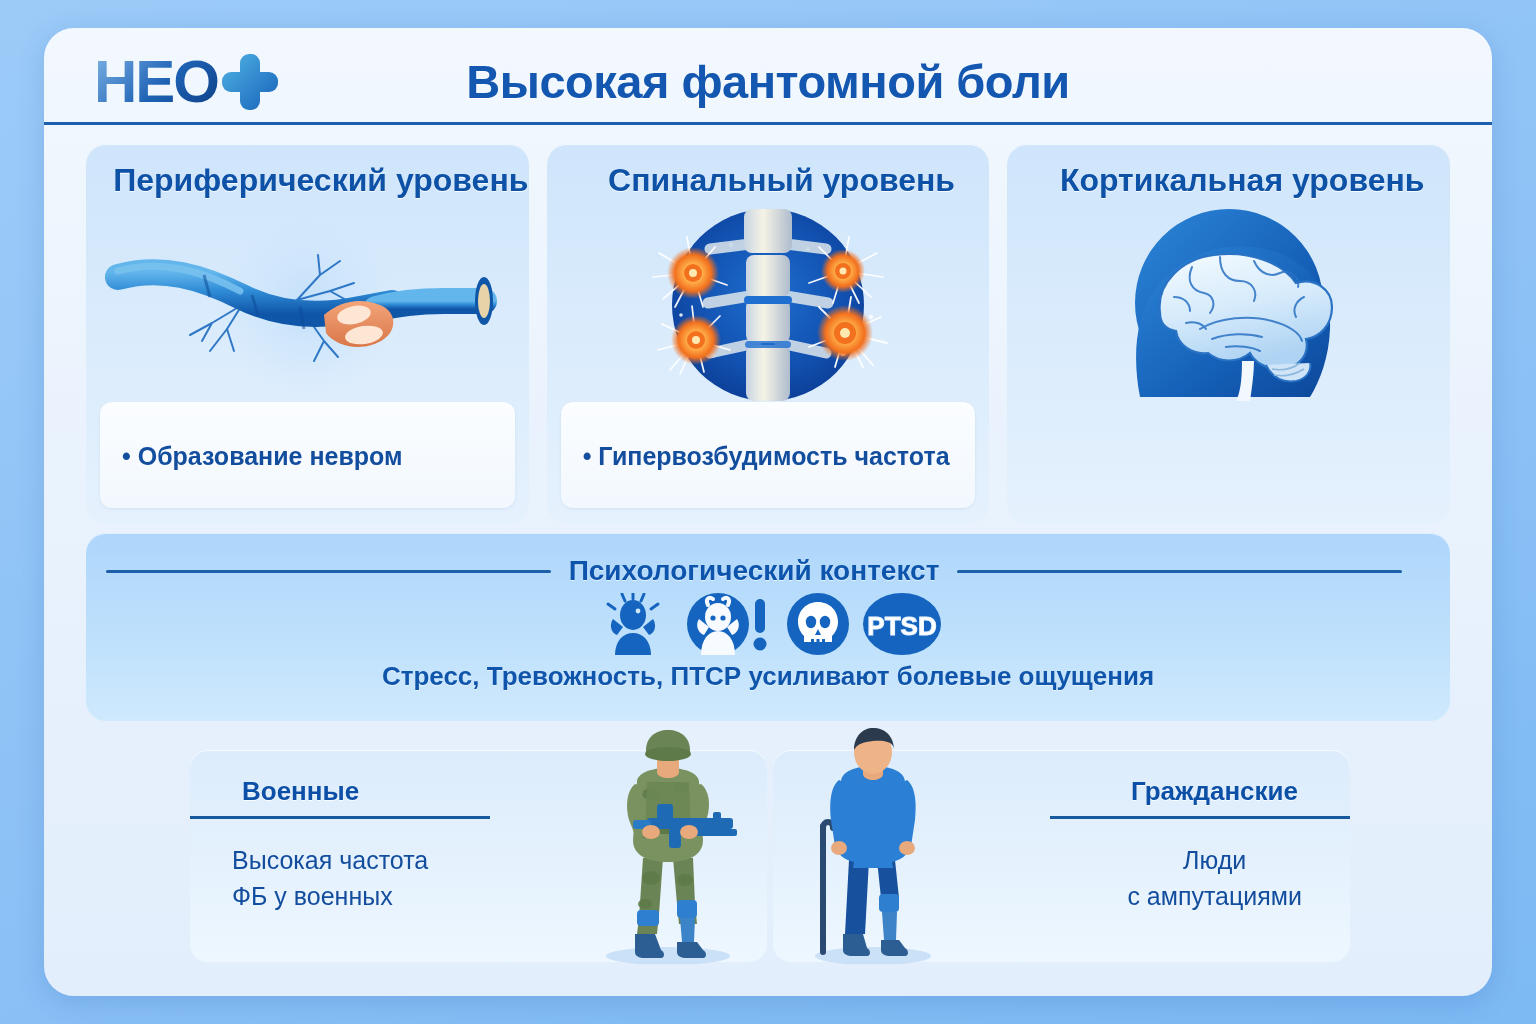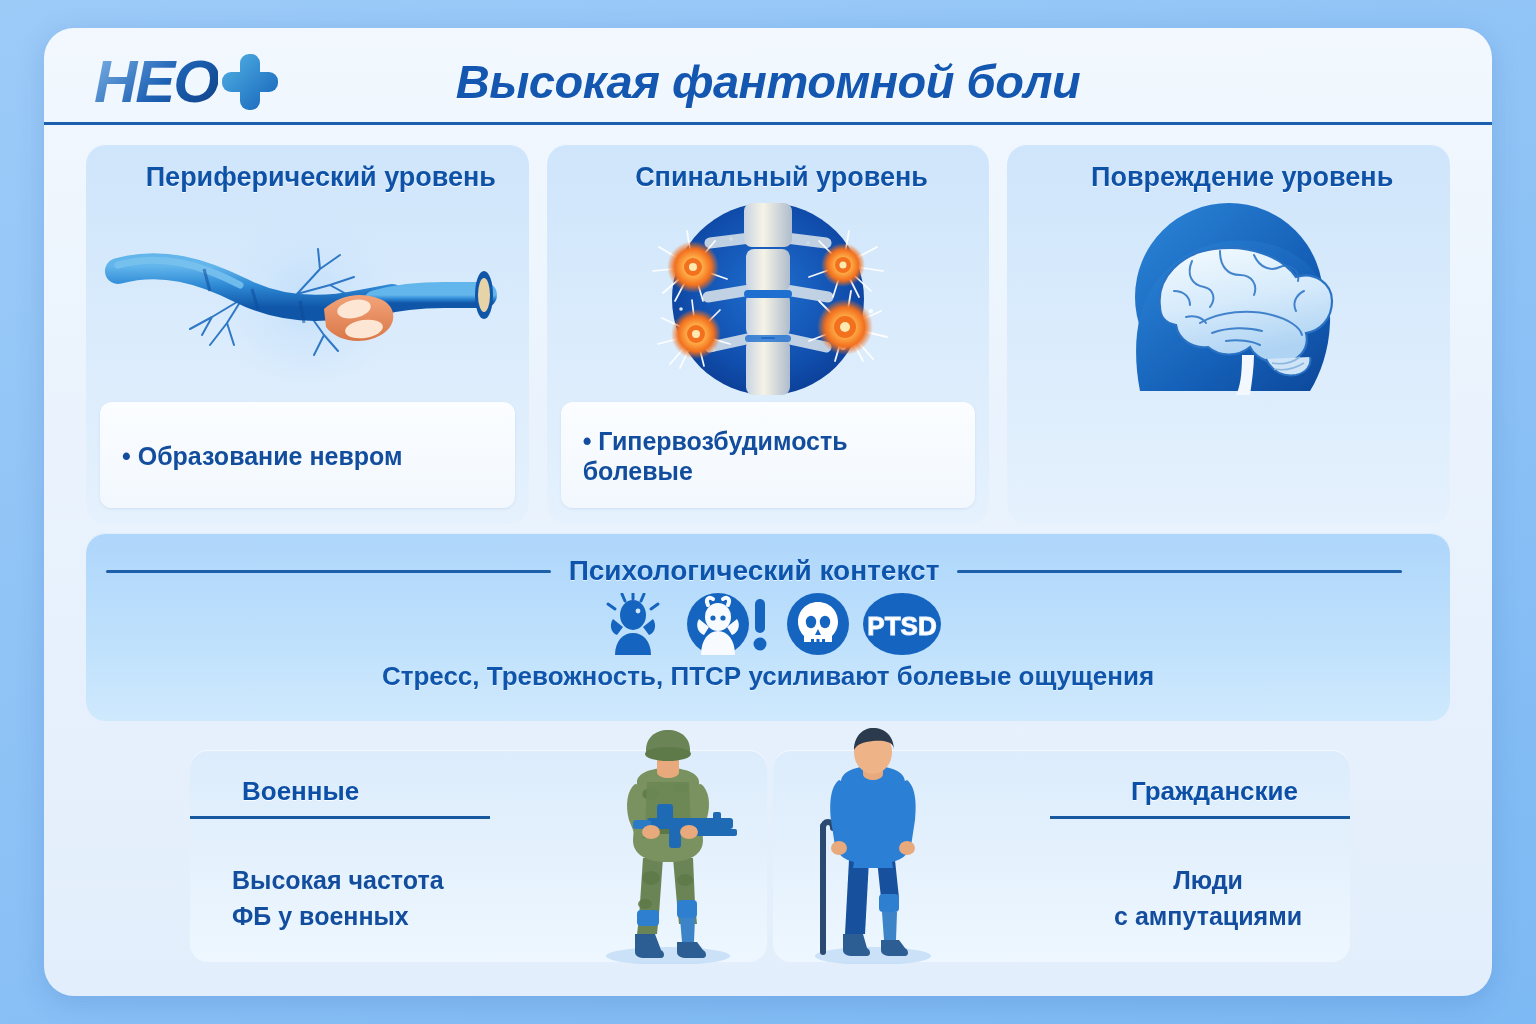--- a/index.html
+++ b/index.html
@@ -10,21 +10,21 @@
   }
   .poster {
     position:absolute; left:44px; top:28px; width:1448px; height:968px;
     border-radius:30px;
     background:linear-gradient(180deg,#f2f8fe 0%,#eaf3fd 40%,#e3eefc 100%);
     box-shadow:0 6px 28px rgba(30,80,160,.18);
     overflow:hidden;
   }
 
   
-  .header { position:relative; height:96px;font-style:italic; }
+  .header { position:relative; height:96px; }
   .logo {
     position:absolute; left:50px; top:24px;
     font-size:60px; font-weight:bold; letter-spacing:-2px;
     line-height:60px;
     display:flex; align-items:center;
   }
   .logo .g1 { background:linear-gradient(135deg,#7fb4e6 0%,#1e62b4 55%,#0d3f86 100%);
     -webkit-background-clip:text; background-clip:text; color:transparent; }
   .logo .plus { position:relative; width:56px; height:56px; margin-left:4px; }
   .logo .plus::before, .logo .plus::after {
@@ -49,21 +49,21 @@
     position:absolute; left:42px; top:116px; width:1364px; height:380px;
     display:flex; gap:18px;
   }
   .level-card {
     flex:1; border-radius:20px;
     background:linear-gradient(180deg,#cfe5fb 0%,#d9ebfc 45%,#e5f1fd 100%);
     position:relative; padding-top:18px;
     box-shadow:inset 0 1px 0 rgba(255,255,255,.7);
   }
   .level-head {
-    text-align:center; font-size:27px; font-weight:bold; color:#0e52a8;
+    text-align:center; font-size:32px; font-weight:bold; color:#0e52a8;
     text-shadow:0 1px 0 rgba(255,255,255,.85);
     margin-left:27px;
   }
   .level-art {
     height:196px; margin-top:6px; position:relative;
   }
   .level-foot {
     position:absolute; left:14px; right:14px; bottom:16px;
     min-height:106px;
     background:linear-gradient(180deg,#fbfdff 0%,#f2f8fe 100%);
@@ -117,22 +117,22 @@
     box-shadow:inset 0 1px 0 rgba(255,255,255,.7);
     overflow:visible;
   }
   .group-inner { position:absolute; inset:0; }
   .g-title {
     position:absolute; top:26px; font-size:26px; font-weight:bold; color:#0c4fa6;
     text-shadow:0 1px 0 rgba(255,255,255,.8);
   }
   .g-rule { position:absolute; top:66px; height:3px; background:#17599f; }
   .g-text {
-    position:absolute; top:92px; font-size:25px; color:#124d9e; font-weight:bold;
-    line-height:1.45; white-space:pre-line;margin-top:20px;
+    position:absolute; top:92px; font-size:25px; color:#124d9e; font-weight:normal;
+    line-height:1.45; white-space:pre-line;
   }
   .group.left .g-title { left:52px; }
   .group.left .g-rule  { left:0px; width:300px; }
   .group.left .g-text  { left:42px; }
   .group.right .g-title { right:52px; text-align:right; }
   .group.right .g-rule  { right:0px; width:300px; }
   .group.right .g-text  { right:48px; text-align:center; }
 
   .figure { position:absolute; bottom:-2px; }
   .group.left  .figure { right:4px; }
@@ -278,26 +278,26 @@
                 <path d="M0 0 L36 -16 M0 0 L42 10 M0 0 L28 32 M0 0 L6 -36 M0 0 L-26 -26 M0 0 L-36 14 M0 0 L-10 34 M0 0 L18 34"></path>
               </g>
               <circle cx="0" cy="0" r="28" fill="url(#sparkG)"></circle>
               <circle cx="0" cy="0" r="11" fill="#f2701e"></circle>
                 <circle cx="0" cy="0" r="5" fill="#ffe9b0"></circle>
             </g>
           </g>
         </svg>
       </div>
       <div class="level-foot">
-        <div class="bullet">• Гипервозбудимость болевые</div>
+        <div class="bullet">• Гипервозбудимость частота</div>
       </div>
     </div>
 
     <div class="level-card">
-      <div class="level-head">Повреждение уровень</div>
+      <div class="level-head">Кортикальная уровень</div>
       <div class="level-art">
         <svg viewBox="0 0 430 196" width="430" height="196" style="margin:0 auto;">
           <defs>
             <linearGradient id="headG" x1="0" y1="0" x2="1" y2="1">
               <stop offset="0%" stop-color="#2c86d8"></stop>
                 <stop offset="60%" stop-color="#1560b8"></stop>
                 <stop offset="100%" stop-color="#0c4799"></stop>
             </linearGradient>
             <linearGradient id="brainG" x1="0" y1="0" x2="0.3" y2="1">
               <stop offset="0%" stop-color="#f4fbff"></stop>

